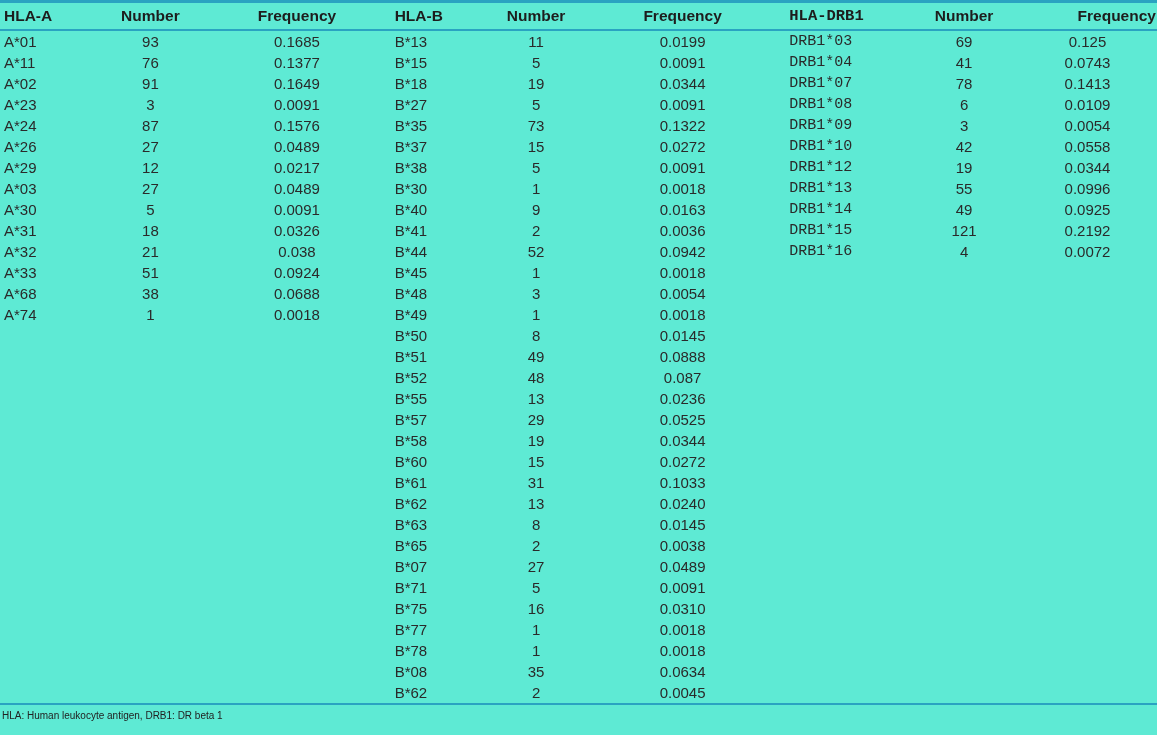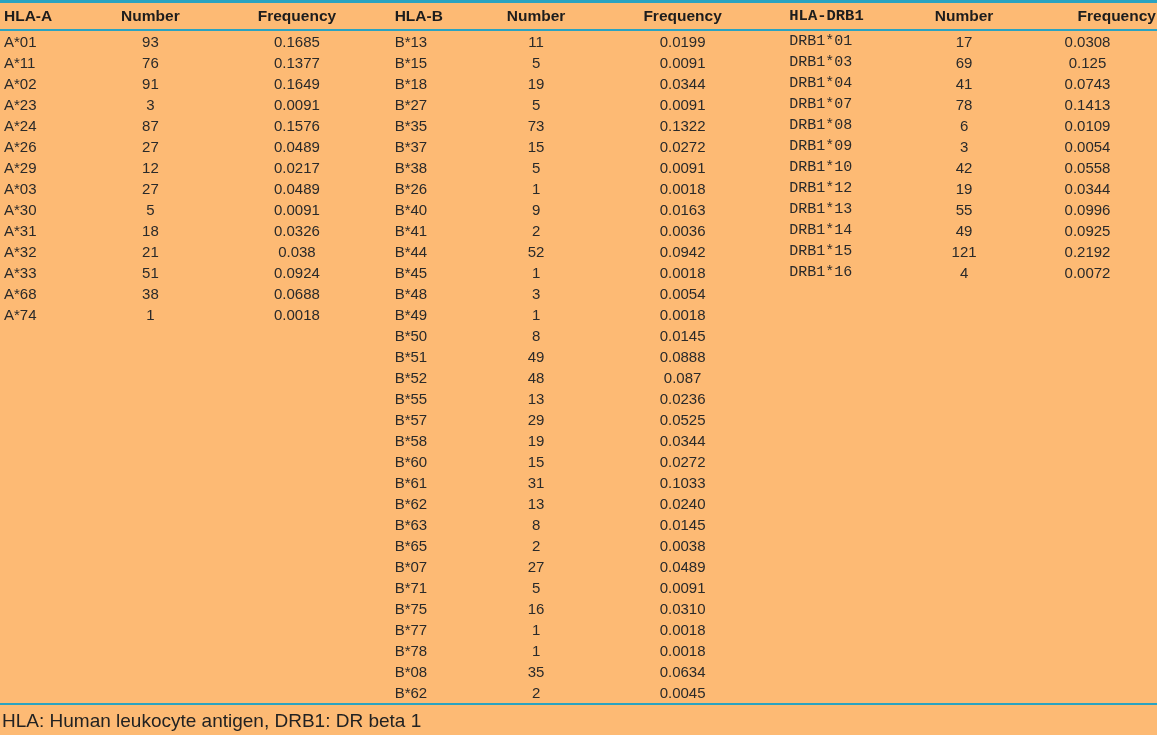--- a/index.html
+++ b/index.html
@@ -1,19 +1,19 @@
 <!DOCTYPE html>
 <html><head>
 <meta charset="utf-8">
 <style>
   html,body{margin:0;padding:0;background:#ffffff;}
   .page{
     position:relative;
     width:1157px;height:735px;
-    background:#fdba74;
+    background:#5eead4;
     font-family:"Liberation Sans", sans-serif;
     color:#232323;
     overflow:hidden;
   }
   .rule{width:100%;background:#2aa3c1;}
   .rule.top{height:3px;}
   .rule.mid{height:2px;}
   .rule.bottom{height:2px;}
 
   .header-row{display:flex;height:26px;align-items:center;}
@@ -35,21 +35,21 @@
   .g3 .c3.hdr-right{text-align:right;padding-right:1px;}
 
   .g1 .c1{padding-left:4px;}
   .g2 .c1{padding-left:9px;}
   .g3 .c1{padding-left:18px;font-family:Liberation Mono, monospace;}
 
   .body-row{display:flex;align-items:flex-start;}
   .row{display:flex;height:21px;align-items:center;font-size:15px;color:#2a2a2a;}
 
   .footnote{
-    font-size:19px;color:#222222;
+    font-size:10px;color:#222222;
     padding:5px 0 0 2px;
   }
 </style>
 </head>
 <body>
 
 <div class="page">
 
   <div class="rule top"></div>
 
@@ -176,21 +176,21 @@
           <span class="c1">B*37</span>
           <span class="c2">15</span>
           <span class="c3">0.0272</span>
         </div>
         <div class="row">
           <span class="c1">B*38</span>
           <span class="c2">5</span>
           <span class="c3">0.0091</span>
         </div>
         <div class="row">
-          <span class="c1">B*26</span>
+          <span class="c1">B*30</span>
           <span class="c2">1</span>
           <span class="c3">0.0018</span>
         </div>
         <div class="row">
           <span class="c1">B*40</span>
           <span class="c2">9</span>
           <span class="c3">0.0163</span>
         </div>
         <div class="row">
           <span class="c1">B*41</span>
@@ -303,25 +303,20 @@
           <span class="c3">0.0634</span>
         </div>
         <div class="row">
           <span class="c1">B*62</span>
           <span class="c2">2</span>
           <span class="c3">0.0045</span>
         </div>
       </div>
     <div class="group-body g3">
         <div class="row">
-          <span class="c1">DRB1*01</span>
-          <span class="c2">17</span>
-          <span class="c3">0.0308</span>
-        </div>
-        <div class="row">
           <span class="c1">DRB1*03</span>
           <span class="c2">69</span>
           <span class="c3">0.125</span>
         </div>
         <div class="row">
           <span class="c1">DRB1*04</span>
           <span class="c2">41</span>
           <span class="c3">0.0743</span>
         </div>
         <div class="row">

